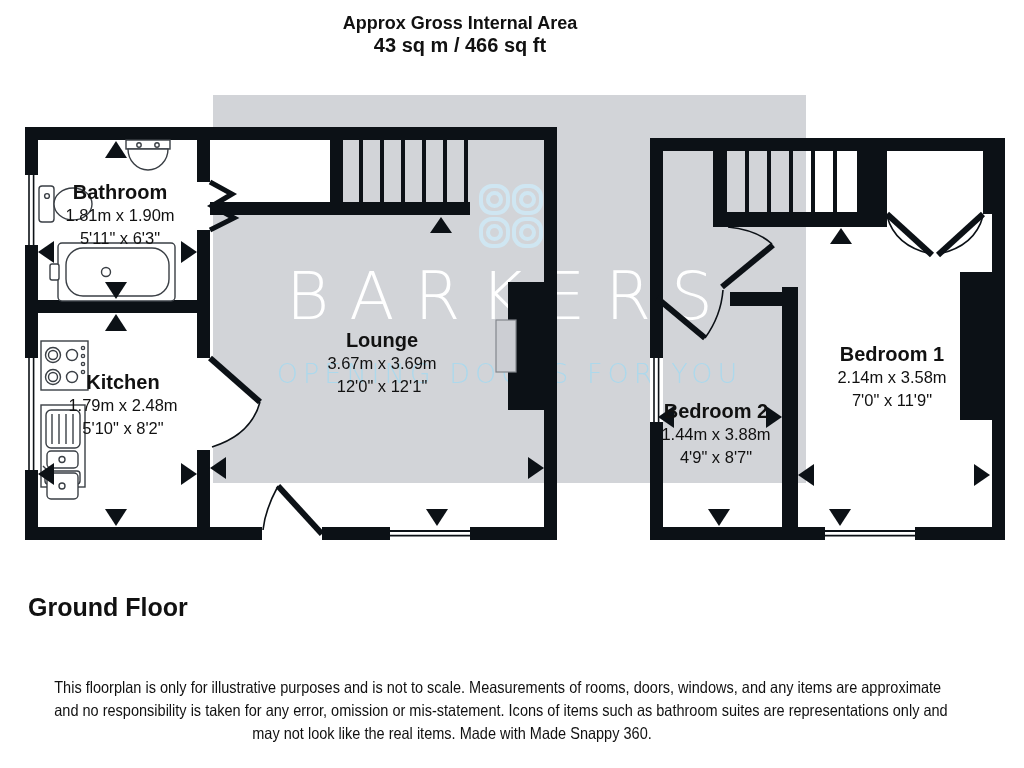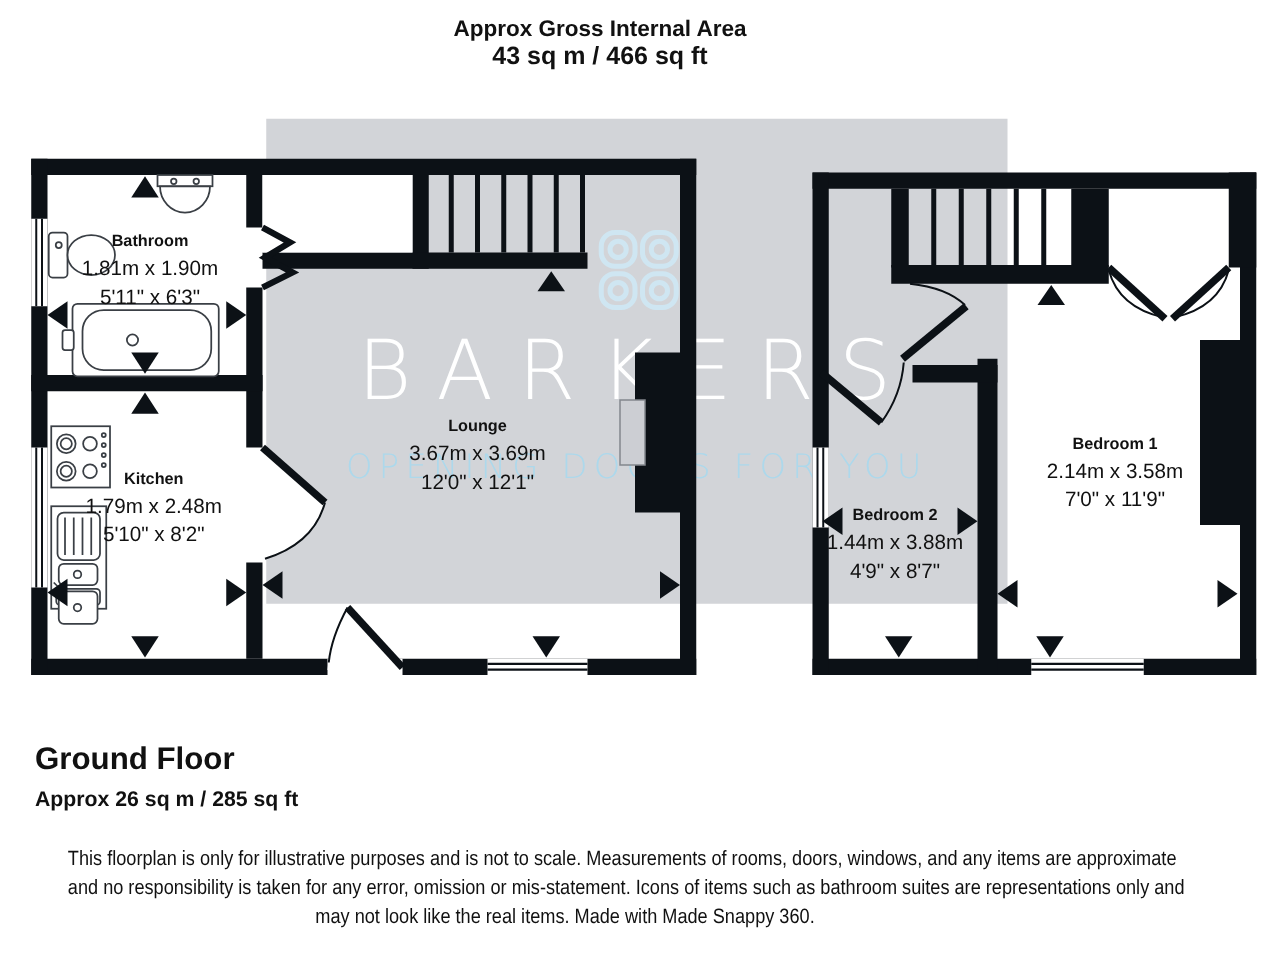--- a/index.html
+++ b/index.html
@@ -1,31 +1,31 @@
 <!DOCTYPE html>
 <html><head>
 <meta charset="utf-8">
 <style>
   html,body{margin:0;padding:0;}
   body{width:1024px;height:768px;background:#ffffff;font-family:"Liberation Sans",sans-serif;position:relative;overflow:hidden;}
   .abs{position:absolute;}
   
-  .header{left:0;top:12px;width:920px;text-align:center;color:#111;margin-left:20px;}
+  .header{left:0;top:12px;width:920px;text-align:center;color:#111;}
   .header .t1{font-size:18px;font-weight:bold;line-height:22px;}
   .header .t2{font-size:20px;font-weight:bold;line-height:22px;}
   
   .band{left:213px;top:95px;width:593px;height:388px;background:#d2d4d8;}
   .brand-text{left:213px;top:258px;width:593px;text-align:center;color:#ffffff;
     font-family:"DejaVu Sans",sans-serif;font-weight:200;font-size:66px;letter-spacing:20px;white-space:nowrap;}
   .tagline{left:213px;top:358px;width:593px;text-align:center;color:#a9d9ee;opacity:.9;
     font-family:"DejaVu Sans",sans-serif;font-weight:200;font-size:27px;letter-spacing:5px;white-space:nowrap;}
   .logo{left:477px;top:182px;}
   
   .room-label{transform:translateX(-50%);text-align:center;color:#111;white-space:nowrap;}
-  .room-label .nm{font-size:13px;font-weight:bold;line-height:23px;}
+  .room-label .nm{font-size:20px;font-weight:bold;line-height:23px;}
   .room-label .dm{font-size:16.5px;line-height:23px;}
   
   .floor-cap{color:#111;}
   .floor-cap .big{font-size:25px;font-weight:700;line-height:30px;}
   .floor-cap .sub{font-size:17px;font-weight:bold;margin-top:8px;}
   
   .disclaimer{left:0;top:676px;width:904px;text-align:center;color:#111;}
   .disclaimer .line{display:block;font-size:16.5px;line-height:23px;transform:scaleX(.88);transform-origin:center;white-space:nowrap;}
   svg{display:block;}
 </style>
@@ -266,21 +266,20 @@
   <div class="dm">4'9" x 8'7"</div>
 </div>
 <div class="abs room-label" style="left:892px;top:343px">
   <div class="nm">Bedroom 1</div>
   <div class="dm">2.14m x 3.58m</div>
   <div class="dm">7'0" x 11'9"</div>
 </div>
 
 <div class="abs floor-cap" style="left:28px;top:592px">
   <div class="big">Ground Floor</div>
-  <div class="sub">Approx 26 sq m / 285 sq ft</div>
 </div>
 <div class="abs floor-cap" style="left:645px;top:592px">
 </div>
 
 <div class="abs disclaimer">
   <span class="line">This floorplan is only for illustrative purposes and is not to scale. Measurements of rooms, doors, windows, and any items are approximate</span>
   <span class="line">and no responsibility is taken for any error, omission or mis-statement. Icons of items such as bathroom suites are representations only and</span>
   <span class="line">may not look like the real items. Made with Made Snappy 360.</span>
 </div>
 

